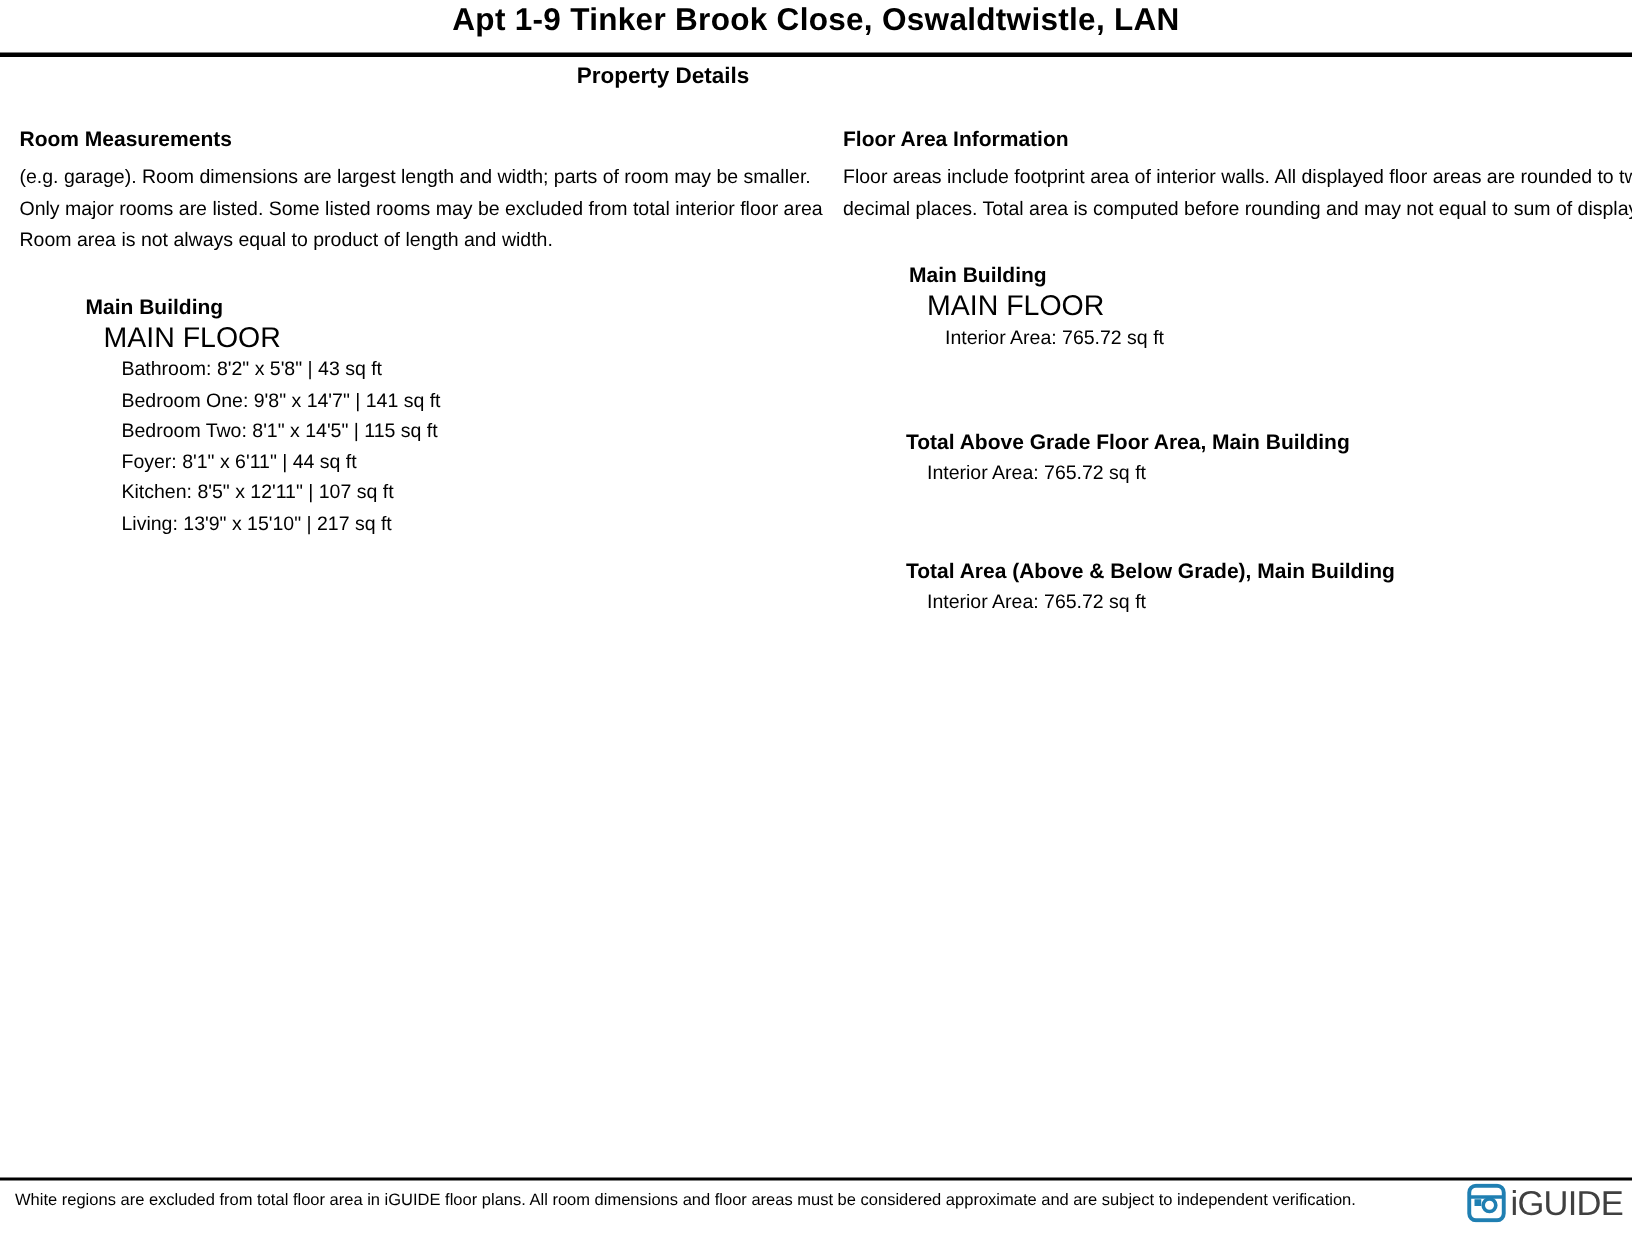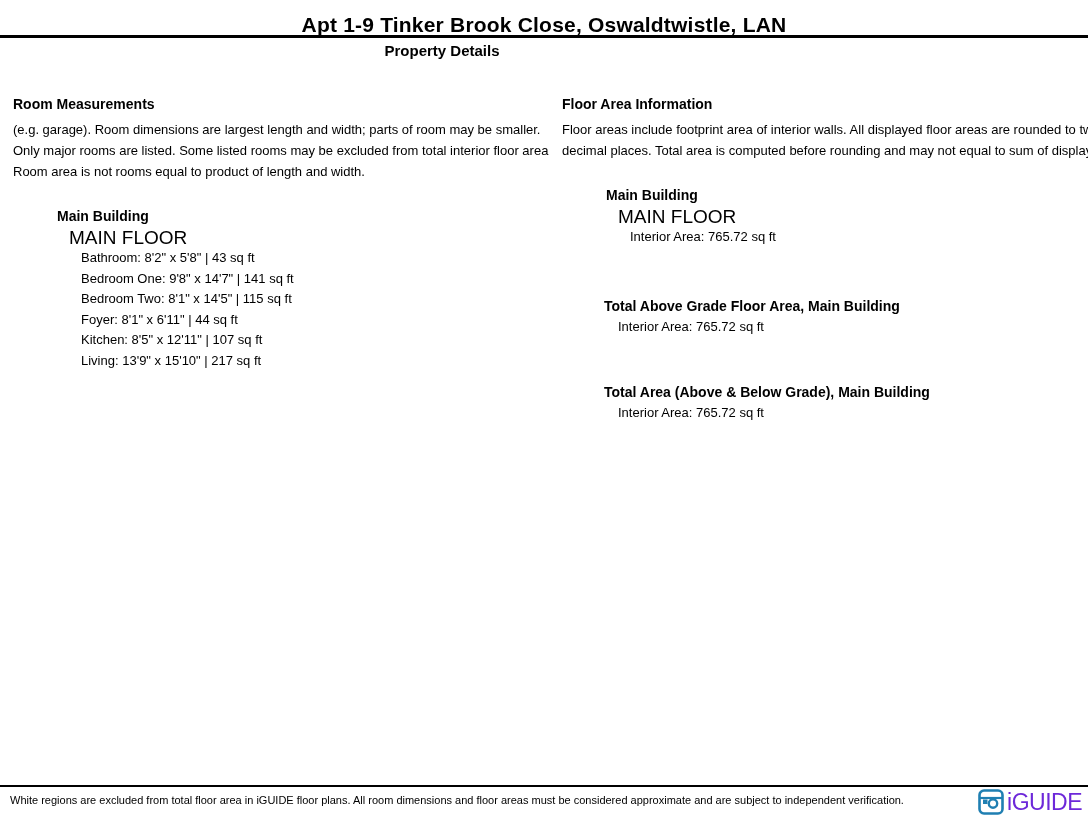--- a/index.html
+++ b/index.html
@@ -6,21 +6,21 @@
   html, body { background: #ffffff; }
   body {
     width: 1088px;
     height: 825px;
     position: relative;
     font-family: "Liberation Sans", "DejaVu Sans", sans-serif;
     color: #000000;
     overflow: hidden;
   }
   .page-title {
-    padding-top: 13px;
+    padding-top: 2px;
     text-align: center;
     font-size: 21px;
     font-weight: bold;
     letter-spacing: 0.2px;
   }
   .title-divider {
     position: absolute;
     top: 35px; left: 0;
     width: 1088px; height: 3px;
     background: #000000;
@@ -28,21 +28,21 @@
   .subtitle {
     position: absolute;
     top: 42px; left: 0;
     width: 884px;
     text-align: center;
     font-size: 15px;
     font-weight: bold;
   }
   .column {
     position: absolute;
-    top: 96px;
+    top: 84px;
   }
   .col-left  { left: 13px;  width: 535px; }
   .col-right { left: 562px; width: 522px; }
   .section-heading {
     font-size: 14px;
     font-weight: bold;
     margin-bottom: 7px;
   }
   .description-line {
     font-size: 13px;
@@ -117,21 +117,21 @@
 
 <div class="page-title">Apt 1-9 Tinker Brook Close, Oswaldtwistle, LAN</div>
 <div class="title-divider"></div>
 <div class="subtitle">Property Details</div>
 
 <div class="column col-left">
   <div class="section-heading">Room Measurements</div>
   <div>
     <div class="description-line">(e.g. garage). Room dimensions are largest length and width; parts of room may be smaller.</div>
     <div class="description-line">Only major rooms are listed. Some listed rooms may be excluded from total interior floor area</div>
-    <div class="description-line">Room area is not rooms equal to product of length and width.</div>
+    <div class="description-line">Room area is not always equal to product of length and width.</div>
   </div>
   <div class="building-block">
     <div class="building-name">Main Building</div>
     <div class="floor-name">MAIN FLOOR</div>
     <div class="room-item">Bathroom: 8'2" x 5'8" | 43 sq ft</div>
     <div class="room-item">Bedroom One: 9'8" x 14'7" | 141 sq ft</div>
     <div class="room-item">Bedroom Two: 8'1" x 14'5" | 115 sq ft</div>
     <div class="room-item">Foyer: 8'1" x 6'11" | 44 sq ft</div>
     <div class="room-item">Kitchen: 8'5" x 12'11" | 107 sq ft</div>
     <div class="room-item">Living: 13'9" x 15'10" | 217 sq ft</div>
@@ -163,14 +163,14 @@
 <div class="footer-disclaimer">White regions are excluded from total floor area in iGUIDE floor plans. All room dimensions and floor areas must be considered approximate and are subject to independent verification.</div>
 <div class="iguide-logo">
   <span style="display:inline-block; line-height:0;">
     <svg width="26" height="26" viewBox="0 0 26 26">
       <rect x="1.5" y="1.5" width="23" height="23" rx="4.5" fill="none" stroke="#1F7FB2" stroke-width="2.6"></rect>
       <line x1="2" y1="9" x2="24" y2="9" stroke="#1F7FB2" stroke-width="2.2"></line>
       <rect x="5" y="10.5" width="4.5" height="4.5" fill="#1F7FB2"></rect>
       <circle cx="15" cy="14.5" r="4.2" fill="none" stroke="#1F7FB2" stroke-width="2.4"></circle>
     </svg>
   </span>
-  <span class="iguide-logo-text" style="color: #6d28d9;">iGUIDE</span>
+  <span class="iguide-logo-text" style="color: #404040;">iGUIDE</span>
 </div>
 
 </body></html>

